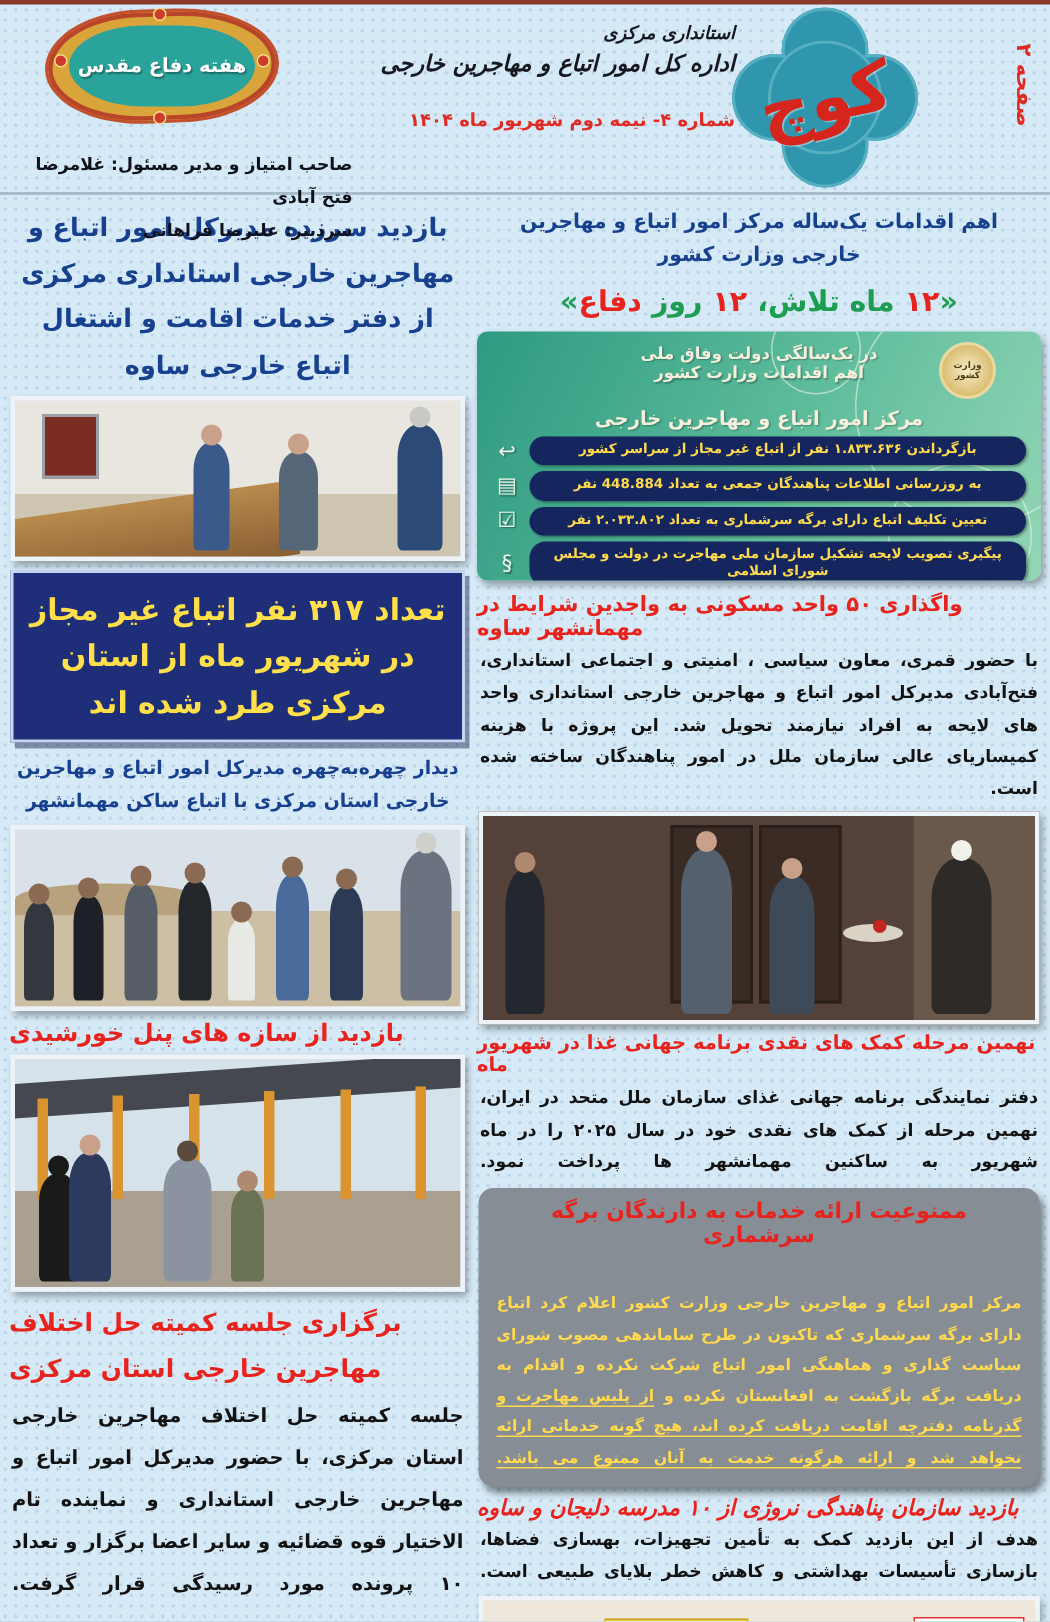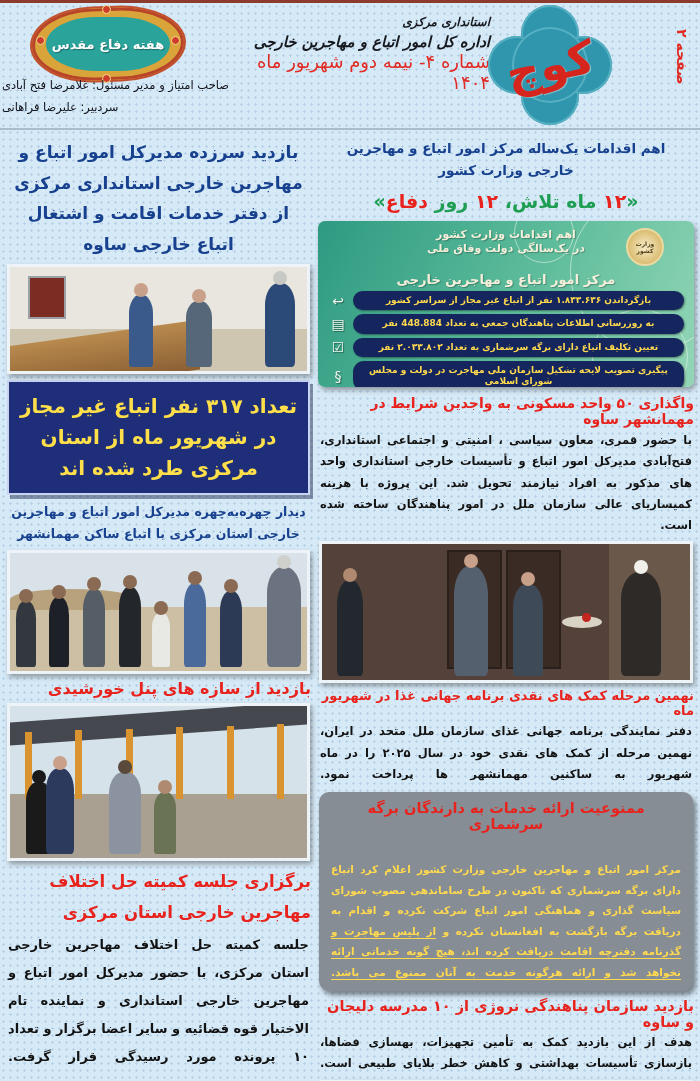--- a/index.html
+++ b/index.html
@@ -13,43 +13,43 @@
   }
   
   header { position:relative; height:127px; border-bottom:2px solid #a9bccb; }
   .emblem { position:absolute; left:32px; top:5px; width:152px; height:72px; }
   .emblem .ring { position:absolute; inset:0; background:#d9a43a; border-radius:48% 52% 50% 50% / 60% 60% 60% 60%;
     box-shadow:0 0 0 2px #c2502f, inset 0 0 0 3px #b8452a; transform:rotate(-2deg); }
   .emblem .core { position:absolute; inset:9px 14px; background:#2aa39b; border-radius:50% / 62%;
     display:flex; align-items:center; justify-content:center; color:#fff; font-weight:bold; font-size:13px;
     text-shadow:1px 1px 1px #00000055; }
   .emblem .dot { position:absolute; width:9px; height:9px; border-radius:50%; background:#cf3b2a; border:1px solid #f4e08a; }
-  .publisher-block { position:absolute; left:2px; top:72px; width:233px; text-align:left;
-    font-weight:normal; font-size:11.5px; color:#10121a; line-height:1.9; }
+  .publisher-block { position:absolute; left:2px; top:96px; width:233px; text-align:right;
+    font-weight:bold; font-size:11.5px; color:#10121a; line-height:1.9; }
   .org-block { position:absolute; left:235px; top:12px; width:255px; text-align:right; color:#16181f; }
   .org1 { font-weight:bold; font-size:12px; font-style:italic; }
   .org2 { font-weight:bold; font-size:15px; font-style:italic; margin-top:4px; }
-  .issue { color:#e02a23; font-weight:normal; font-size:18px; }
+  .issue { margin-top:22px; color:#e02a23; font-weight:bold; font-size:12px; }
   .logo { position:absolute; right:88px; top:2px; width:124px; height:120px; }
   .lobe { position:absolute; background:#2f96ad; border-radius:50%; box-shadow: inset 0 0 0 2px #57b0c2; }
   .l1 { width:58px; height:58px; left:33px; top:0; }
   .l2 { width:58px; height:58px; left:33px; bottom:0; }
   .l3 { width:58px; height:58px; left:0; top:31px; }
   .l4 { width:58px; height:58px; right:0; top:31px; }
   .l5 { width:76px; height:76px; left:24px; top:22px; }
   .logo-text { position:absolute; inset:0; display:flex; align-items:center; justify-content:center;
     color:#d5251d; font-size:46px; font-weight:bold; transform:rotate(-12deg); text-shadow:1px 1px 0 #ffffff66; }
   .page-label { position:absolute; right:10px; top:26px; color:#e02a23; font-weight:bold; font-size:14px;
     writing-mode:vertical-rl; letter-spacing:2px; }
   
   .content { display:flex; gap:7px; padding:5px 6px 0; }
   .col-right { width:376px; flex:none; }
   .col-left { flex:1; min-width:0; }
   .h-blue { color:#17418e; font-weight:bold; text-align:center; }
-  .h-red { color:#e8231d; font-weight:bold; text-align:right; }
+  .h-red { color:#e8231d; font-weight:bold; text-align:left; }
   .body-txt { color:#121212; font-weight:bold; text-align:justify; text-align-last:justify; }
   .r-h1 { font-size:13.5px; line-height:1.65; margin:2px 4px 0; }
   .slogan { font-size:19px; font-weight:bold; text-align:center; line-height:1.5; margin:5px 0 6px; }
   .slogan .g { color:#1d9e52; } .slogan .r { color:#e8231d; }
   
   .ig-card { position:relative; height:166px; border-radius:7px; padding:7px 10px 6px; overflow:hidden;
     background:linear-gradient(115deg,#2e9a81,#5fbd9c 55%,#93d6b6); box-shadow:2px 3px 5px rgba(0,0,0,.35); }
   .deco { position:absolute; border:1px solid rgba(240,250,242,.55); border-radius:50%; }
   .ig-title { position:relative; color:#f5efdb; font-weight:bold; text-align:center; text-shadow:1px 1px 1px #00000044; }
   .igt1 { font-size:11px; } .igt2 { font-size:11px; margin-top:1px; } .igt3 { font-size:13px; margin-top:17px; }
@@ -119,22 +119,22 @@
         <span class="g">«</span><span class="r">۱۲ </span><span class="g">ماه تلاش، </span><span class="r">۱۲ </span><span class="g">روز </span><span class="r">دفاع</span><span class="g">»</span>
       </div>
 
       <div class="ig-card">
         <i class="deco" style="width:160px;height:160px;right:-36px;top:-30px;"></i>
         <i class="deco" style="width:96px;height:96px;right:6px;bottom:-18px;"></i>
         <i class="deco" style="width:60px;height:60px;right:120px;top:-18px;"></i>
         <div class="seal">
           <span>وزارت کشور</span>
         </div>
+        <div class="ig-title igt2">در یک‌سالگی دولت وفاق ملی</div>
         <div class="ig-title igt1">اهم اقدامات وزارت کشور</div>
-        <div class="ig-title igt2">در یک‌سالگی دولت وفاق ملی</div>
         <div class="ig-title igt3">مرکز امور اتباع و مهاجرین خارجی</div>
         <div class="ig-row">
           <div class="pill">بازگرداندن ۱.۸۳۳.۶۳۶ نفر از اتباع غیر مجاز از سراسر کشور</div>
           <div class="ig-icon">↩</div>
         </div>
         <div class="ig-row">
           <div class="pill">به روزرسانی اطلاعات پناهندگان جمعی به تعداد 448.884 نفر</div>
           <div class="ig-icon">▤</div>
         </div>
         <div class="ig-row">
@@ -145,21 +145,21 @@
           <div class="pill">پیگیری تصویب لایحه تشکیل سازمان ملی مهاجرت در دولت و مجلس شورای اسلامی</div>
           <div class="ig-icon">§</div>
         </div>
         <div class="ig-row">
           <div class="pill">ایجاد بانک اطلاعات جامع اتباع خارجی و صدور شناسه یکتا برای آنان تحت مدیریت وزارت کشور</div>
           <div class="ig-icon">▦</div>
         </div>
       </div>
 
       <div class="h-red" style="font-size:14px; margin:8px 0 3px;">واگذاری ۵۰ واحد مسکونی به واجدین شرایط در مهمانشهر ساوه</div>
-      <div class="body-txt" style="font-size:11.5px; line-height:1.85; padding:0 2px;">با حضور قمری، معاون سیاسی ، امنیتی و اجتماعی استانداری، فتح‌آبادی مدیرکل امور اتباع و تأسیسات خارجی استانداری واحد های مذکور به افراد نیازمند تحویل شد. این پروژه با هزینه کمیساریای عالی سازمان ملل در امور پناهندگان ساخته شده است.</div>
+      <div class="body-txt" style="font-size:11.5px; line-height:1.85; padding:0 2px;">با حضور قمری، معاون سیاسی ، امنیتی و اجتماعی استانداری، فتح‌آبادی مدیرکل امور اتباع و مهاجرین خارجی استانداری واحد های لایحه به افراد نیازمند تحویل شد. این پروژه با هزینه کمیساریای عالی سازمان ملل در امور پناهندگان ساخته شده است.</div>
 
       <div class="photo" style="height:142px; background:#54423a;">
         <div style="position:absolute; left:34%; top:4%; width:15%; height:88%; background:#3a2c25; border:2px solid #2a1f1a;"></div>
         <div style="position:absolute; left:50%; top:4%; width:15%; height:88%; background:#3a2c25; border:2px solid #2a1f1a;"></div>
         <div style="position:absolute; right:0; top:0; width:22%; height:100%; background:#6a584a;"></div>
         <div class="p" style="right:8%; width:40px; height:104px; background:#2e2a28; --h:#f2f0ea;"></div>
         <div class="p" style="right:40%; width:30px; height:92px; background:#3f4a58; --h:#c9a089;"></div>
         <div class="p" style="right:55%; width:34px; height:110px; background:#55606e; --h:#c9a089;"></div>
         <div class="p" style="left:4%; width:26px; height:96px; background:#23282e; --h:#b08a70;"></div>
         <div style="position:absolute; right:24%; bottom:52px; width:40px; height:12px; border-radius:50%; background:#d8d3c4;"></div>
@@ -169,21 +169,21 @@
       <div class="h-red" style="font-size:13px; margin:2px 0 3px;">نهمین مرحله کمک های نقدی برنامه جهانی غذا در شهریور ماه</div>
       <div class="body-txt" style="font-size:11.5px; line-height:1.85; padding:0 2px;">دفتر نمایندگی برنامه جهانی غذای سازمان ملل متحد در ایران، نهمین مرحله از کمک های نقدی خود در سال ۲۰۲۵ را در ماه شهریور به ساکنین مهمانشهر ها پرداخت نمود.</div>
 
       <div class="notice">
         <div class="notice-title">ممنوعیت ارائه خدمات به دارندگان برگه سرشماری</div>
         <div class="notice-body">
           <span>مرکز امور اتباع و مهاجرین خارجی وزارت کشور اعلام کرد اتباع دارای برگه سرشماری که تاکنون در طرح ساماندهی مصوب شورای سیاست گذاری و هماهنگی امور اتباع شرکت نکرده و اقدام به دریافت برگه بازگشت به افغانستان نکرده و </span><span class="ul">از پلیس مهاجرت و گذرنامه دفترچه اقامت دریافت کرده اند، هیچ گونه خدماتی ارائه نخواهد شد و ارائه هرگونه خدمت به آنان ممنوع می باشد.</span>
         </div>
       </div>
 
-      <div class="h-red" style="font-size:14.5px; margin:3px 0 2px;">بازدید سازمان پناهندگی نروژی از ۱۰ مدرسه دلیجان و ساوه</div>
+      <div class="h-red" style="font-size:14.5px; margin:3px 0 2px;font-style:italic;">بازدید سازمان پناهندگی نروژی از ۱۰ مدرسه دلیجان و ساوه</div>
       <div class="body-txt" style="font-size:11.5px; line-height:1.85; padding:0 2px;">هدف از این بازدید کمک به تأمین تجهیزات، بهسازی فضاها، بازسازی تأسیسات بهداشتی و کاهش خطر بلایای طبیعی است.</div>
 
       <div class="photo" style="height:132px; background:linear-gradient(#efe7dc 0 52%, #dad5cf 52% 100%);">
         <div style="position:absolute; left:22%; top:10%; width:26%; height:13%; background:#f2d33e; border:1px solid #c9a23a;"></div>
         <div style="position:absolute; right:2%; top:9%; width:20%; height:15%; background:#fdfdfb; border:1px solid #d33;"></div>
 
       </div>
 
     </section>
 

